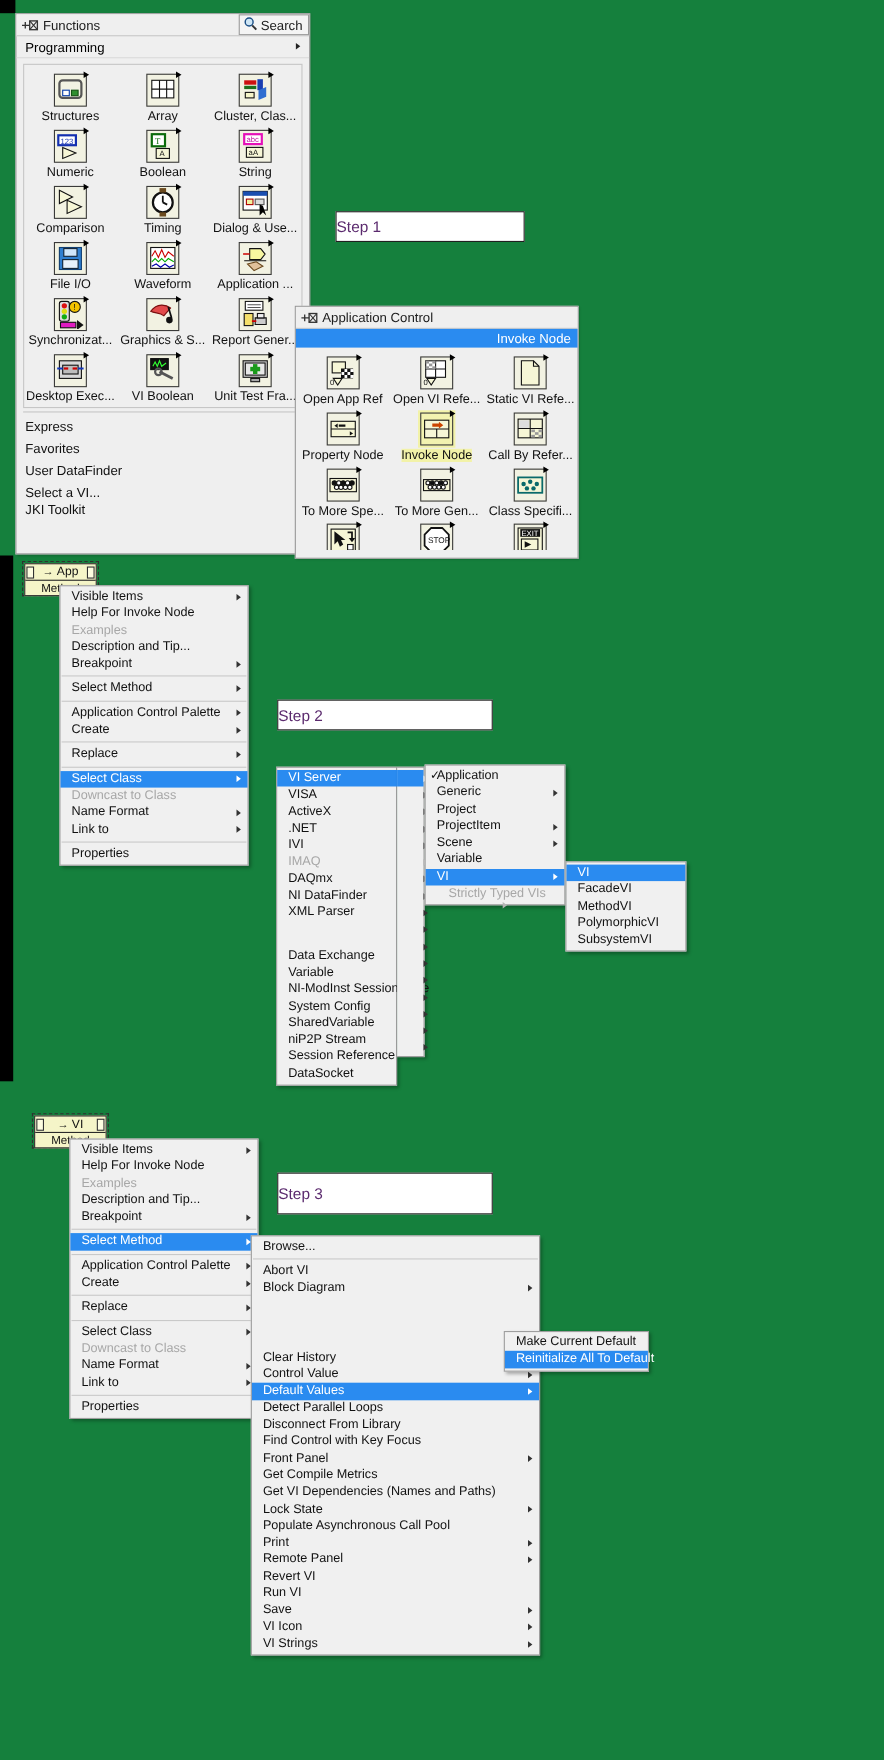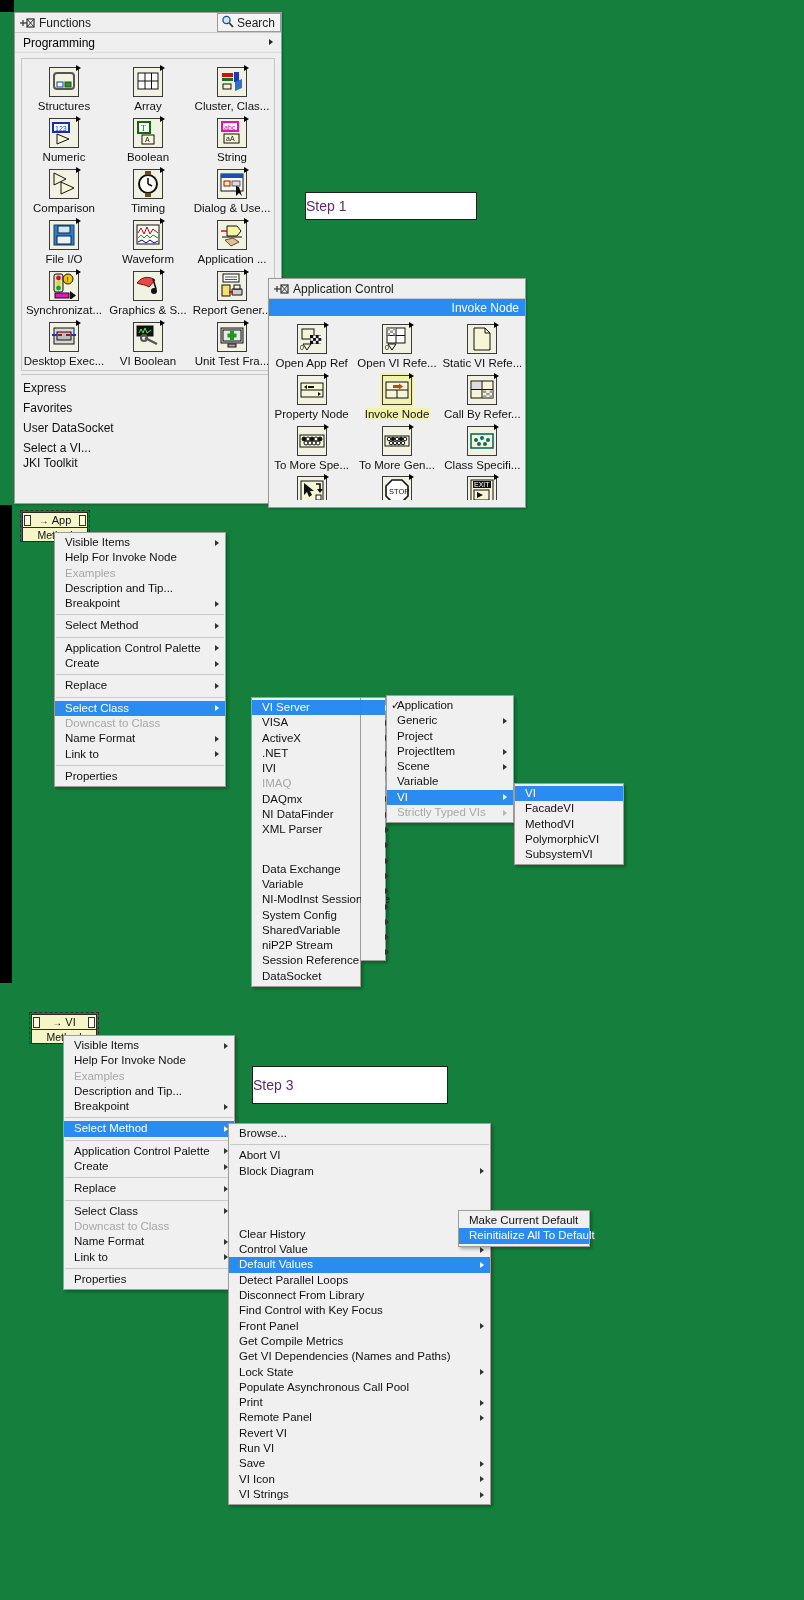--- a/index.html
+++ b/index.html
@@ -503,21 +503,21 @@
 
     <div class="pal-sep"></div>
     <div id="fn-lists">
         <div class="pal-list-item">
           <span>Express</span>
         </div>
         <div class="pal-list-item">
           <span>Favorites</span>
         </div>
         <div class="pal-list-item">
-          <span>User DataSocket</span>
+          <span>User DataFinder</span>
         </div>
         <div class="pal-list-item">
           <span>Select a VI...</span>
         </div>
       </div>
     <div class="pal-list-item" style="height:10px; overflow:hidden; color:#111;">
       <span>JKI Toolkit</span>
     </div>
   </div>
 
@@ -804,20 +804,23 @@
           <span class="mi-label">Link to</span>
           <span class="sub"></span>
         </div>
         <div class="msep"></div>
         <div class="mi" style="position: relative;">
           <span class="mi-label">Properties</span>
         </div>
       </div>
   </div>
 
+  <div class="step-box" style="left:252px; top:636px; width:196px; height:28px;">
+    <span>Step 2</span>
+  </div>
 
   <div class="menu" style="left:251px; top:697px; width:110px;">
     <div id="s2-class" style="width:110px;">
         <div class="mi sel" style="position: relative;">
           <span class="mi-label">VI Server</span>
         </div>
         <div class="mi" style="position: relative;">
           <span class="mi-label">VISA</span>
         </div>
         <div class="mi" style="position: relative;">
@@ -962,21 +965,21 @@
           <span class="mi-label">Scene</span>
           <span class="sub"></span>
         </div>
         <div class="mi" style="position: relative;">
           <span class="mi-label">Variable</span>
         </div>
         <div class="mi sel" style="position: relative;">
           <span class="mi-label">VI</span>
           <span class="sub"></span>
         </div>
-        <div class="mi disabled" style="position: relative;">
+        <div class="mi disabled" style="position: relative; flex-direction: column;">
           <span class="mi-label">Strictly Typed VIs</span>
           <span class="sub"></span>
         </div>
       </div>
   </div>
 
   <div class="menu" style="left:514px; top:783px; width:110px;">
     <div id="s2-vimenu">
         <div class="mi sel" style="position: relative;">
           <span class="mi-label">VI</span>

